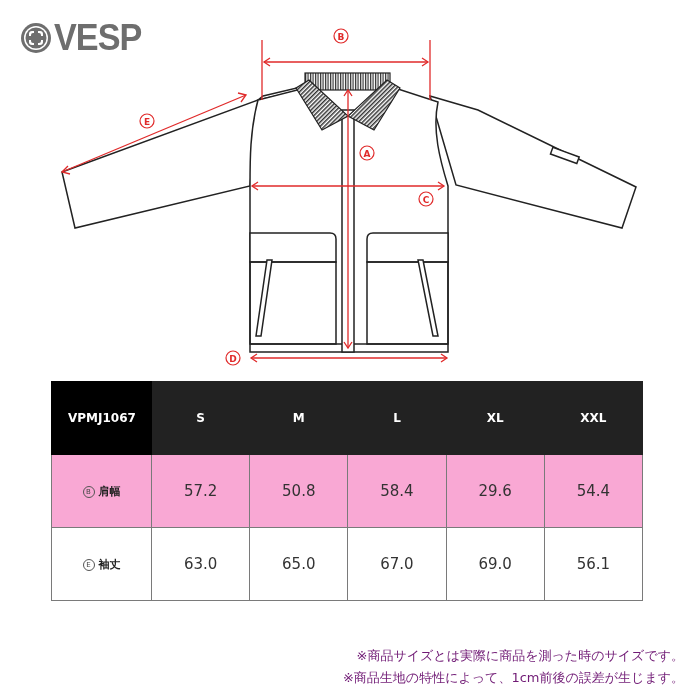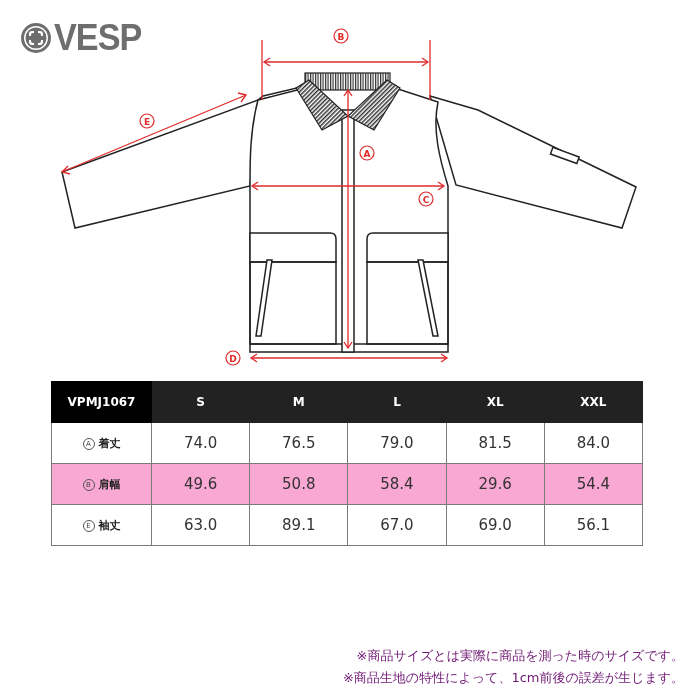--- a/index.html
+++ b/index.html
@@ -2,21 +2,21 @@
 <html><head>
 <meta charset="utf-8">
 <style>
   html, body { margin:0; padding:0; background:#fff; }
   body { width:700px; height:700px; position:relative; overflow:hidden; font-family:"DejaVu Sans", sans-serif; }
   .logo { position:absolute; left:20px; top:22px; display:flex; align-items:center; }
   .logo-mark { width:32px; height:32px; }
   .logo-text { font-family:"Liberation Sans", sans-serif; font-weight:bold; font-size:36px; color:#6e6e6e; letter-spacing:-1px; margin-left:2px; line-height:32px; transform:scaleX(0.95); transform-origin:left; }
   .diagram { position:absolute; left:0; top:0; width:700px; height:370px; }
   table.size { position:absolute; left:51px; top:381px; border-collapse:collapse; width:592px; table-layout:fixed; }
-  table.size th, table.size td { border:1px solid #7a7a7a; text-align:center; height:40px; padding:0; }
+  table.size th, table.size td { border:1px solid #7a7a7a; text-align:center; height:40px; padding:16px; }
   table.size th { background:#222; color:#fff; font-family:"DejaVu Sans", sans-serif; font-weight:bold; font-size:12px; border-color:#222; border-left:1px solid #555; }
   table.size th.model { background:#000; border-color:#000; }
   table.size td { font-size:15px; color:#333; font-family:"DejaVu Sans", sans-serif; }
   table.size td.label { font-size:11px; font-weight:bold; color:#222; }
   table.size tr.alt td { background:#f9a8d4; }
   .circ { display:inline-block; width:10px; height:10px; border:1px solid #555; border-radius:50%; font-size:7px; line-height:10px; text-align:center; margin-right:4px; vertical-align:1px; font-weight:normal; color:#444; }
   .notes { position:absolute; right:16px; top:645px; text-align:right; font-size:13px; color:#701a75; line-height:22px; }
 </style>
 </head>
 <body>
@@ -119,40 +119,32 @@
     <tr>
       <th class="model">VPMJ1067</th>
       <th>S</th>
       <th>M</th>
       <th>L</th>
       <th>XL</th>
       <th>XXL</th>
     </tr>
   </thead>
   <tbody>
-    <tr>
-      <td class="label"><span class="circ">A</span><span>着丈</span></td>
-      <td>74.0</td>
-      <td>76.5</td>
-      <td>79.0</td>
-      <td>81.5</td>
-      <td>84.0</td>
-    </tr>
     <tr class="alt">
       <td class="label"><span class="circ">B</span><span>肩幅</span></td>
-      <td>49.6</td>
+      <td>57.2</td>
       <td>50.8</td>
       <td>58.4</td>
       <td>29.6</td>
       <td>54.4</td>
     </tr>
     <tr>
       <td class="label"><span class="circ">E</span><span>袖丈</span></td>
       <td>63.0</td>
-      <td>89.1</td>
+      <td>65.0</td>
       <td>67.0</td>
       <td>69.0</td>
       <td>56.1</td>
     </tr>
   </tbody>
 </table>
 
 <div class="notes">
   <div>※商品サイズとは実際に商品を測った時のサイズです。</div>
   <div>※商品生地の特性によって、1cm前後の誤差が生じます。</div>

